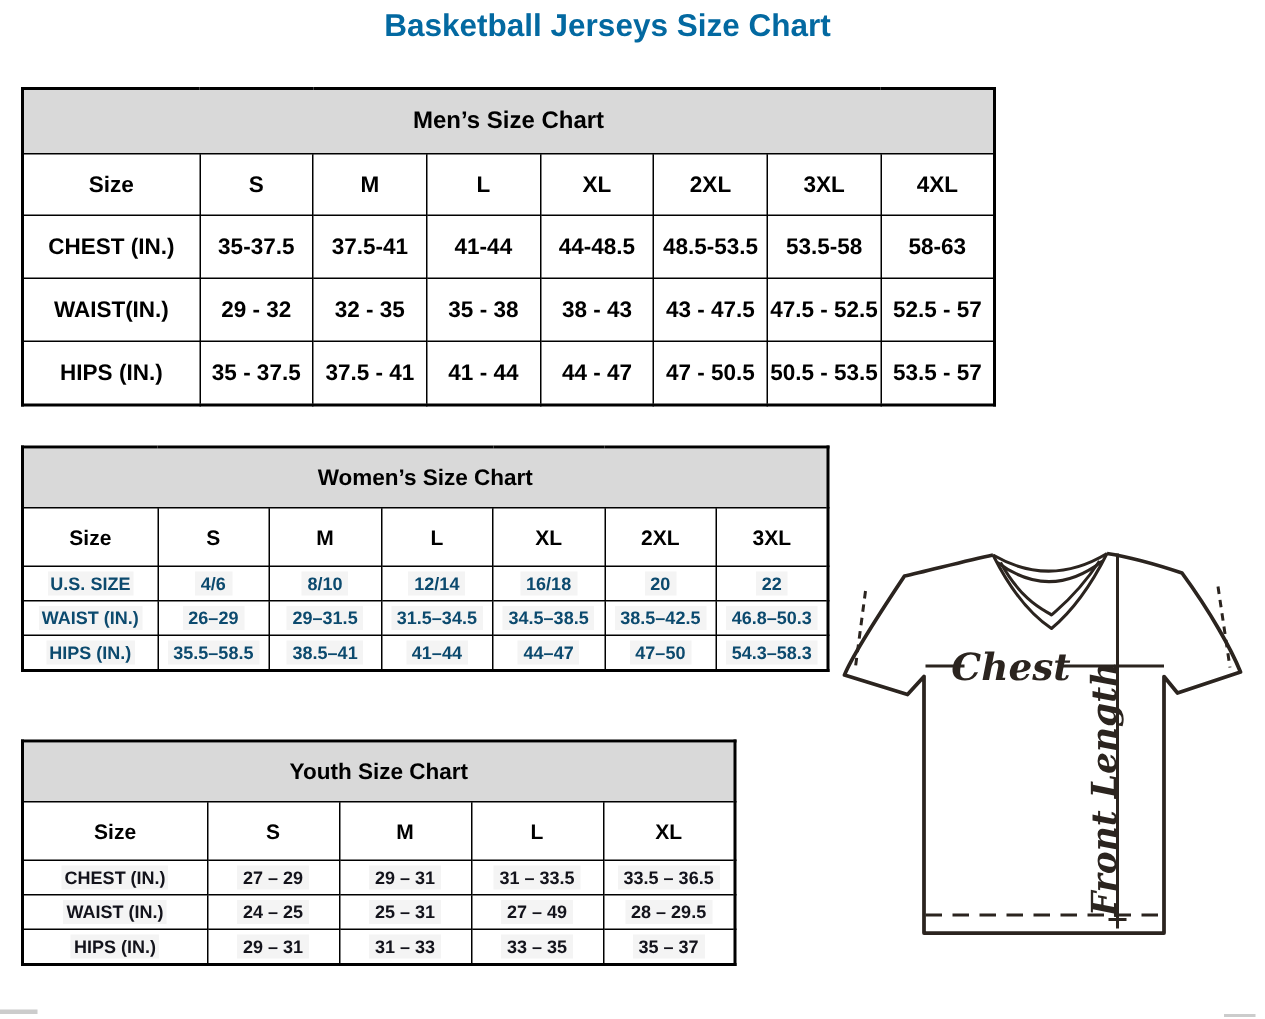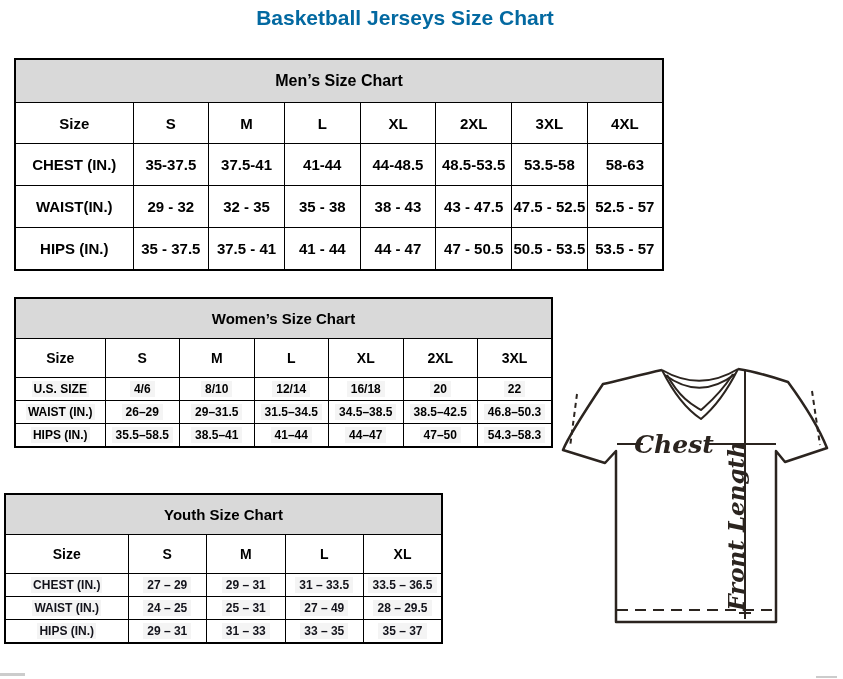--- a/index.html
+++ b/index.html
@@ -22,24 +22,24 @@
   .mens col.col-label {width:118px;}
   .mens tr.title-row th {height:42px; font-size:16px;}
   .mens tr.size-row th {height:40px; font-size:15px;}
   .mens td {height:41px; font-size:15px; color:#000;}
 
   
   .womens {left:14px; top:297px; width:539px;}
   .womens col.col-label {width:90px;}
   .womens tr.title-row th {height:39px; font-size:15px;}
   .womens tr.size-row th {height:38px; font-size:14px;}
-  .womens td {height:22px; font-size:12px; color:#000000;}
-
-  
-  .youth {left:4px; top:493px; width:439px;}
+  .womens td {height:22px; font-size:12px; color:#0c4a6e;}
+
+  
+  .youth {left:14px; top:493px; width:477px;}
   .youth col.col-label {width:123px;}
   .youth tr.title-row th {height:39px; font-size:15px;}
   .youth tr.size-row th {height:38px; font-size:14px;}
   .youth td {height:22px; font-size:12px; color:#13131b;}
 
   .hl {background:#f4f4f4; padding:1px 4px; display:inline-block;}
   .womens td.lbl .hl, .youth td.lbl .hl {padding:1px 2px;}
 
   
   .jersey {position:absolute; left:555px; top:360px;}

